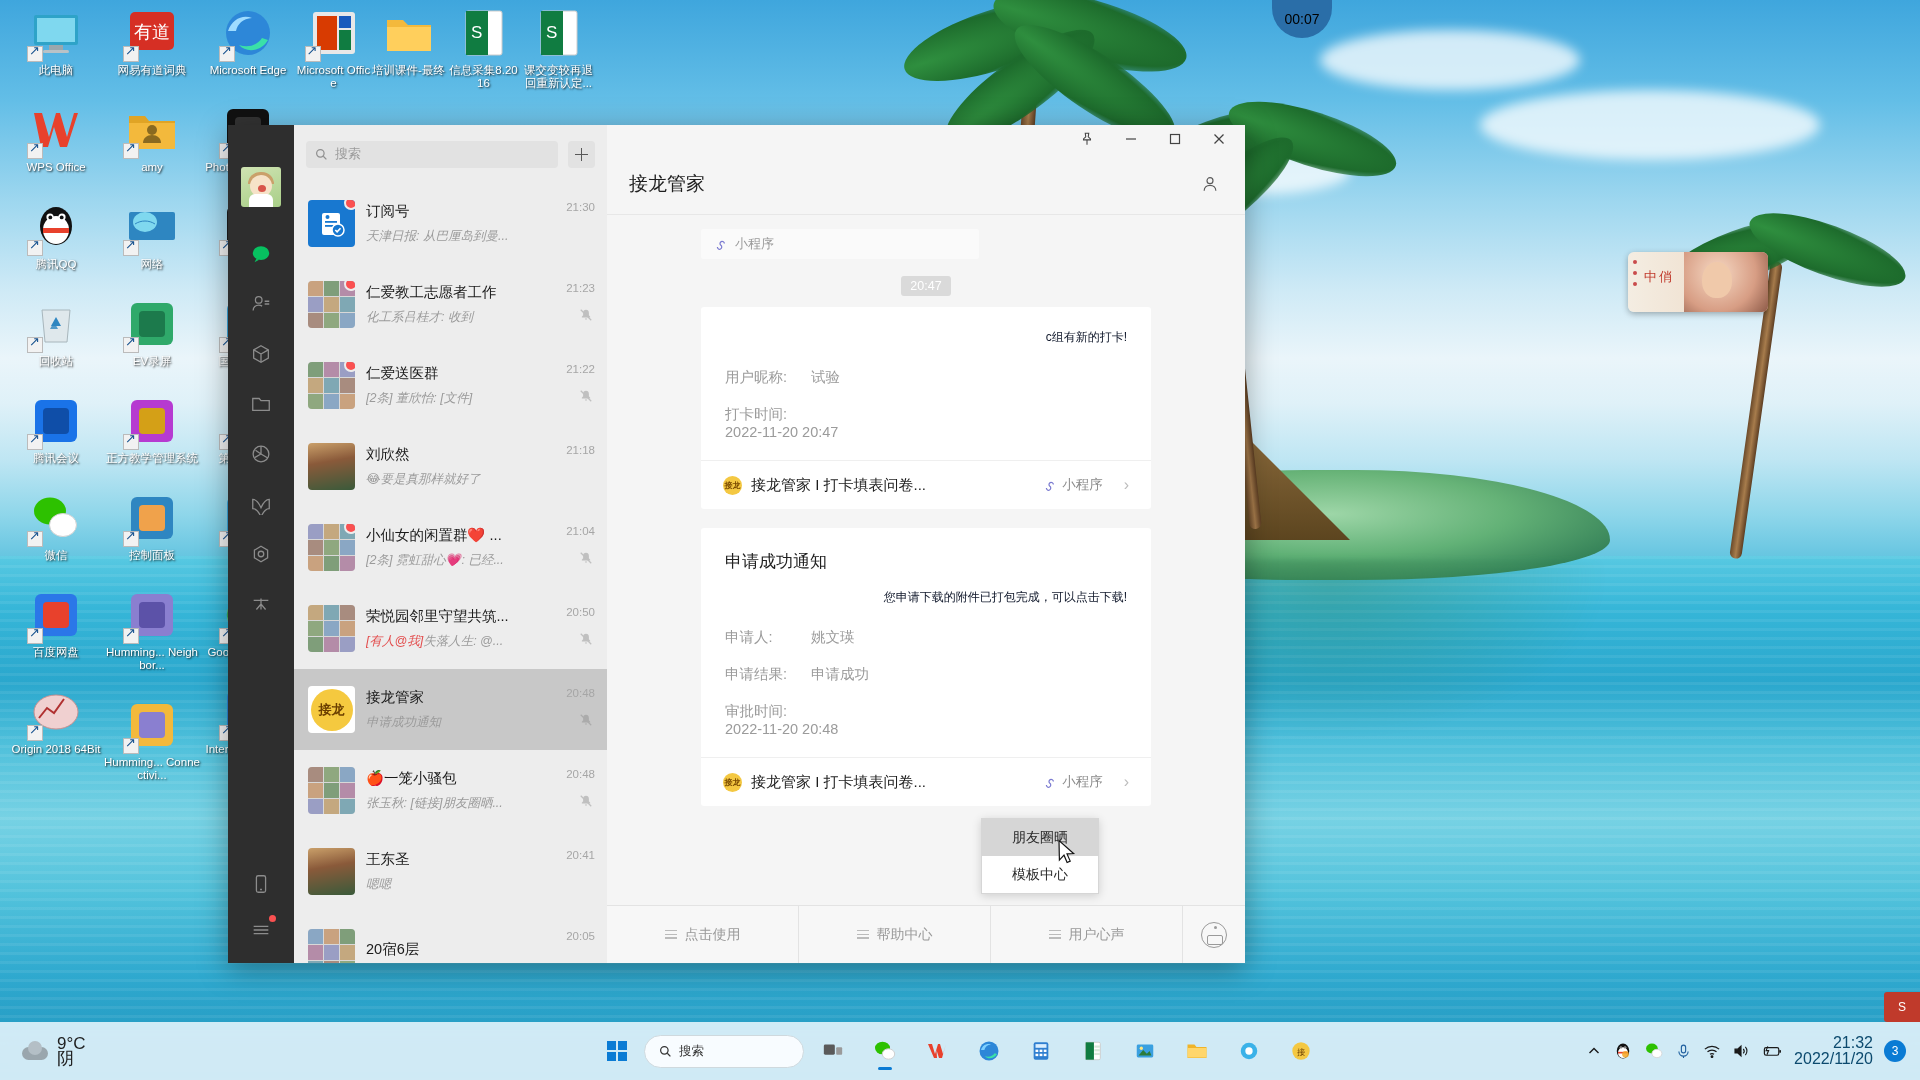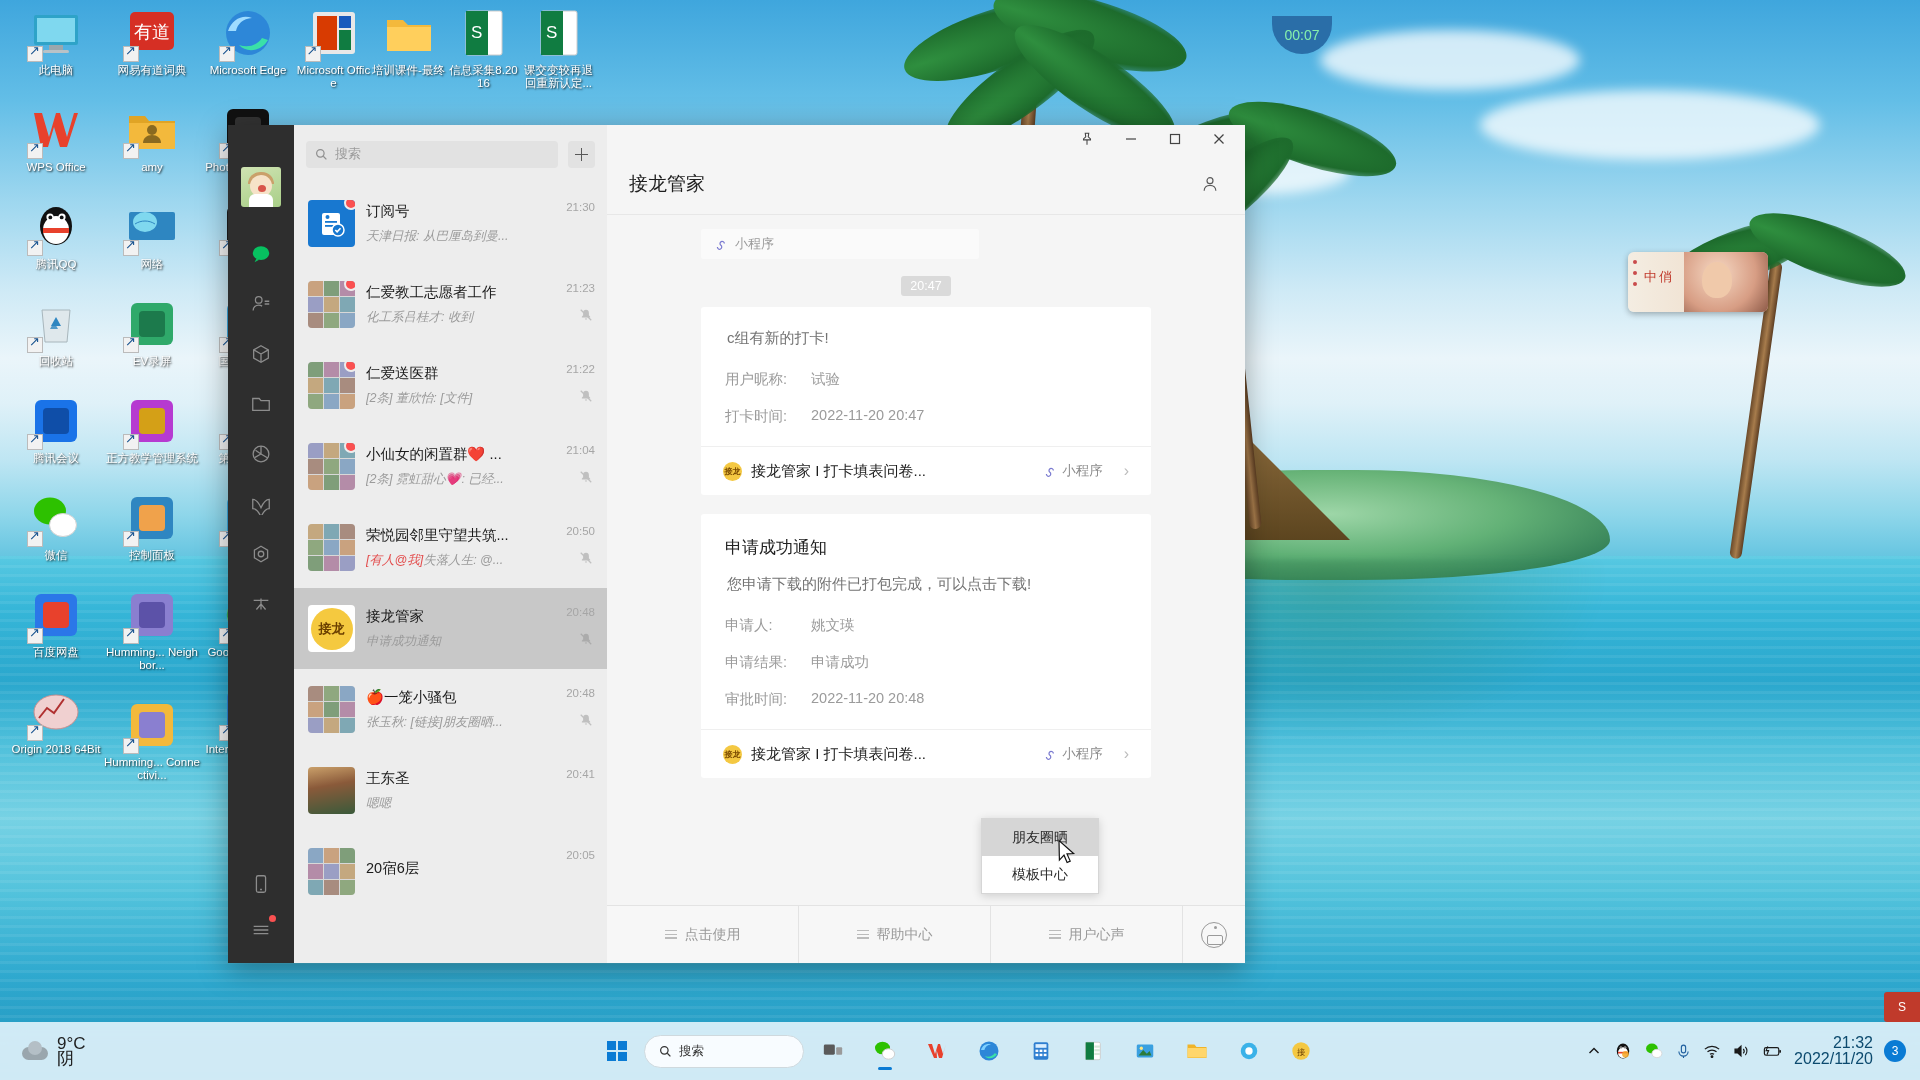--- a/index.html
+++ b/index.html
@@ -93,23 +93,23 @@
 
   .msg-area { flex:1; background:#f5f5f5; padding:10px 0 0; overflow:hidden; position:relative; }
   .msg-inner { padding: 0 94px; }
   .mini-strip { width:278px; height:30px; background:#fafafa; border-radius:2px; display:flex; align-items:center; gap:8px; padding:0 12px; margin:4px 0 0 0;}
   .mini-strip .mtxt { font-size:13px; color:#9b9b9b; }
   .time-sep { text-align:center; margin:17px 0 13px; }
   .time-sep span { background:#dadada; color:#fff; font-size:12.5px; padding:3px 9px; border-radius:3px; }
   .card { background:#fff; border-radius:3px; margin-bottom:19px; }
   .card-body { padding:22px 24px 20px; }
   .card-title { font-size:17px; color:#222; margin-bottom:16px; }
-  .card-sub { font-size:15px; color:#737373; margin-bottom:22px; padding-left:2px;}
+  .card-sub { font-size:12px; color:#0f172a; margin-bottom:22px; padding-left:2px;text-align:right;}
   .kv { display:flex; font-size:14.5px; color:#9b9b9b; margin-bottom:18px; }
-  .kv:last-child{margin-bottom:0;}
+  .kv:last-child{margin-bottom:0;flex-direction:column;}
   .kv .k { width:86px; flex:none; }
   .kv .v { color:#9b9b9b; }
   .card-foot { border-top:1px solid #efefef; height:49px; display:flex; align-items:center; padding:0 22px; gap:9px; }
   .cf-badge { width:19px; height:19px; border-radius:50%; background:#f4c842; color:#7a4a00; font-size:8px;
       display:flex; align-items:center; justify-content:center; flex:none; font-weight:bold;}
   .cf-title { font-size:15px; color:#1d1d1d; flex:1; white-space:nowrap; overflow:hidden; text-overflow:ellipsis; }
   .cf-mini { font-size:13.5px; color:#8b8b8b; display:flex; align-items:center; gap:6px; }
   .cf-arrow { color:#bdbdbd; font-size:16px; margin-left:12px;}
 
   .bottom-bar { height:58px; border-top:1px solid #e3e3e3; display:flex; align-items:stretch; background:#f7f7f7;}
@@ -124,22 +124,22 @@
   .hamb i:nth-child(1){top:0}.hamb i:nth-child(2){top:3.7px}.hamb i:nth-child(3){top:7.4px}
 
   
   .ctx-menu { position:absolute; left:374px; top:693px; width:118px; background:#fff;
      border:1px solid #d6d6d6; box-shadow:0 2px 9px rgba(0,0,0,.16); z-index:40; }
   .ctx-item { height:37px; display:flex; align-items:center; justify-content:center; font-size:14px; color:#2b2b2b; cursor:pointer; }
   .ctx-item.hl { background:#d6d6d6; }
   .cursor-arrow { position:absolute; left:450px; top:714px; z-index:50; }
 
   
-  .clock-badge { position:absolute; left:1272px; top:16px; width:60px; height:38px; border-radius:0 0 30px 30px;
-     background:#2a6ea8; color:#86efac; font-size:14px; display:flex; align-items:center; justify-content:center; }
+  .clock-badge { position:absolute; left:1272px; top:0px; width:60px; height:38px; border-radius:0 0 30px 30px;
+     background:#2a6ea8; color:#000000; font-size:14px; display:flex; align-items:center; justify-content:center; }
 
   
   .ad-card { position:absolute; left:1628px; top:252px; width:140px; height:60px; border-radius:6px; overflow:hidden;
      background:linear-gradient(90deg,#f4ede2 0%, #f1e4d5 40%, #e8c8b2 100%); box-shadow:0 2px 6px rgba(0,0,0,.3); display:flex;}
   .ad-left{width:56px;position:relative;}
   .ad-dots{position:absolute;left:5px;top:8px;}
   .ad-dots i{display:block;width:4px;height:4px;border-radius:50%;background:#c94b4b;margin-bottom:7px;}
   .ad-txt{position:absolute;left:16px;top:16px;font-size:13px;color:#c0392b;letter-spacing:2px;}
   .ad-right{flex:1;background:radial-gradient(circle at 40% 35%, #f6d9c4 0%, #d79d84 60%, #8d5a48 100%);position:relative;}
   .ad-right:after{content:"";position:absolute;left:18px;top:10px;width:30px;height:36px;border-radius:50% 50% 45% 45%;background:#f0c9aa;}
@@ -610,20 +610,33 @@
       <span class="ci-mute">
         <svg width="14" height="14" viewBox="0 0 16 16" fill="#8a8a8a">
                 <path d="M8 2c-2 0-3.3 1.5-3.3 3.4v2.9L3.2 10v.9h9.6V10l-1.5-1.7V5.4C11.3 3.5 10 2 8 2z"></path>
                 <path d="M6.7 12a1.3 1.3 0 002.6 0z"></path>
                 <path d="M2 2l12 12" stroke="#8a8a8a" stroke-width="1.4"></path>
               </svg></span>
     </div>
         </div>
         <div class="chat-item">
     <div class="av">
+            <div style="width:100%;height:100%;background:linear-gradient(170deg,#caa06a 0%,#8a5a3a 40%,#3a5a3a 100%);"></div>
+      </div>
+    <div class="ci-mid">
+      <div class="ci-name">刘欣然</div>
+      <div class="ci-snip">😂要是真那样就好了</div>
+    </div>
+    <div class="ci-right">
+      <div class="ci-time">21:18</div>
+
+    </div>
+        </div>
+        <div class="chat-item">
+    <div class="av">
             <div class="av-grid">
               <i style="background:#9a9ec4"></i>
               <i style="background:#c4a87f"></i>
               <i style="background:#7fa8b4"></i>
               <i style="background:#a88c7f"></i>
               <i style="background:#8fa87f"></i>
               <i style="background:#8aa7c4"></i>
               <i style="background:#c9a27f"></i>
               <i style="background:#7f9e7a"></i>
               <i style="background:#b48ca8"></i>

